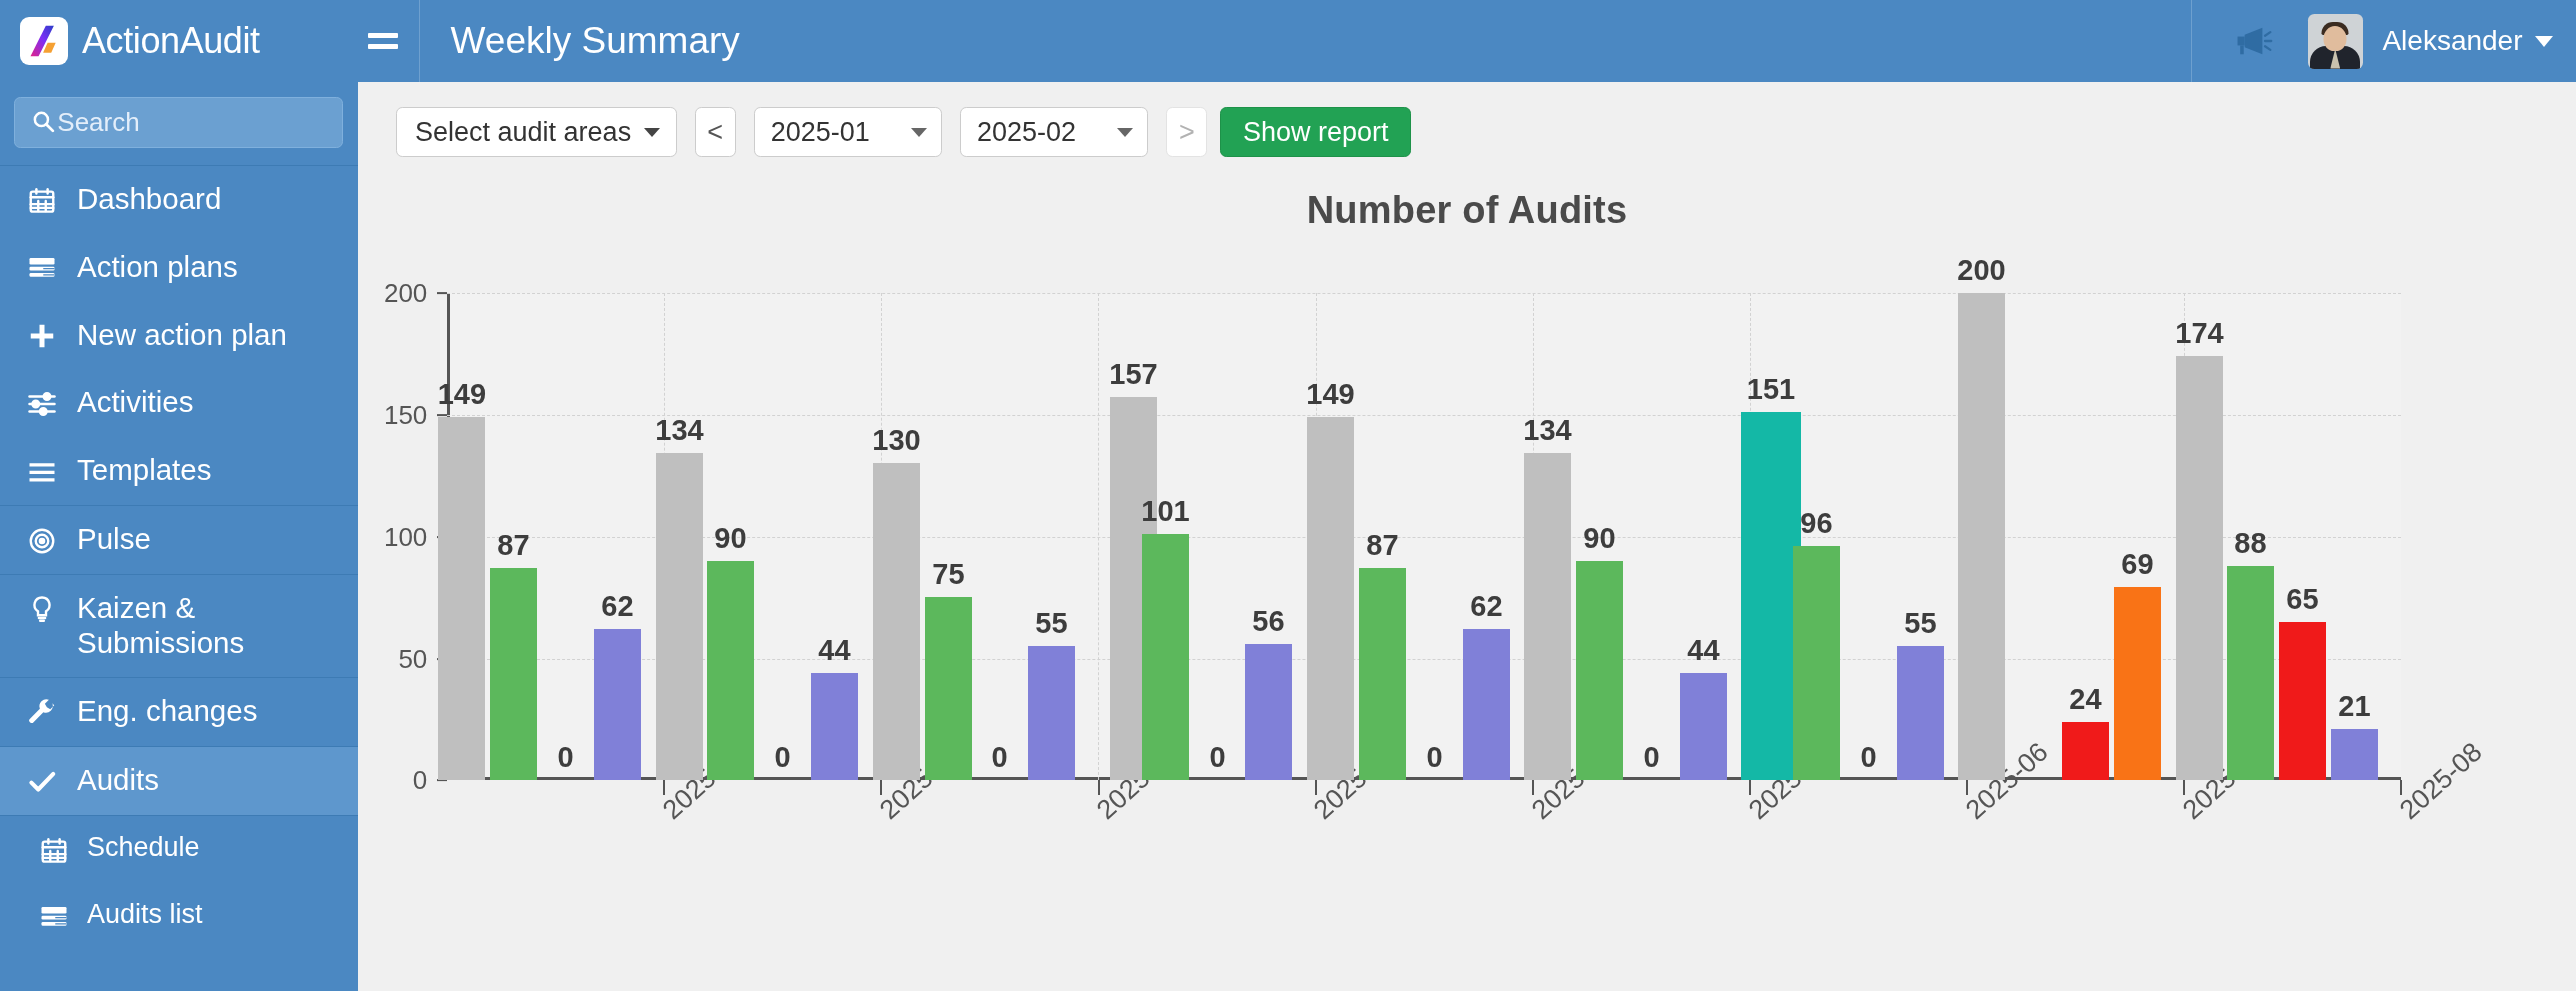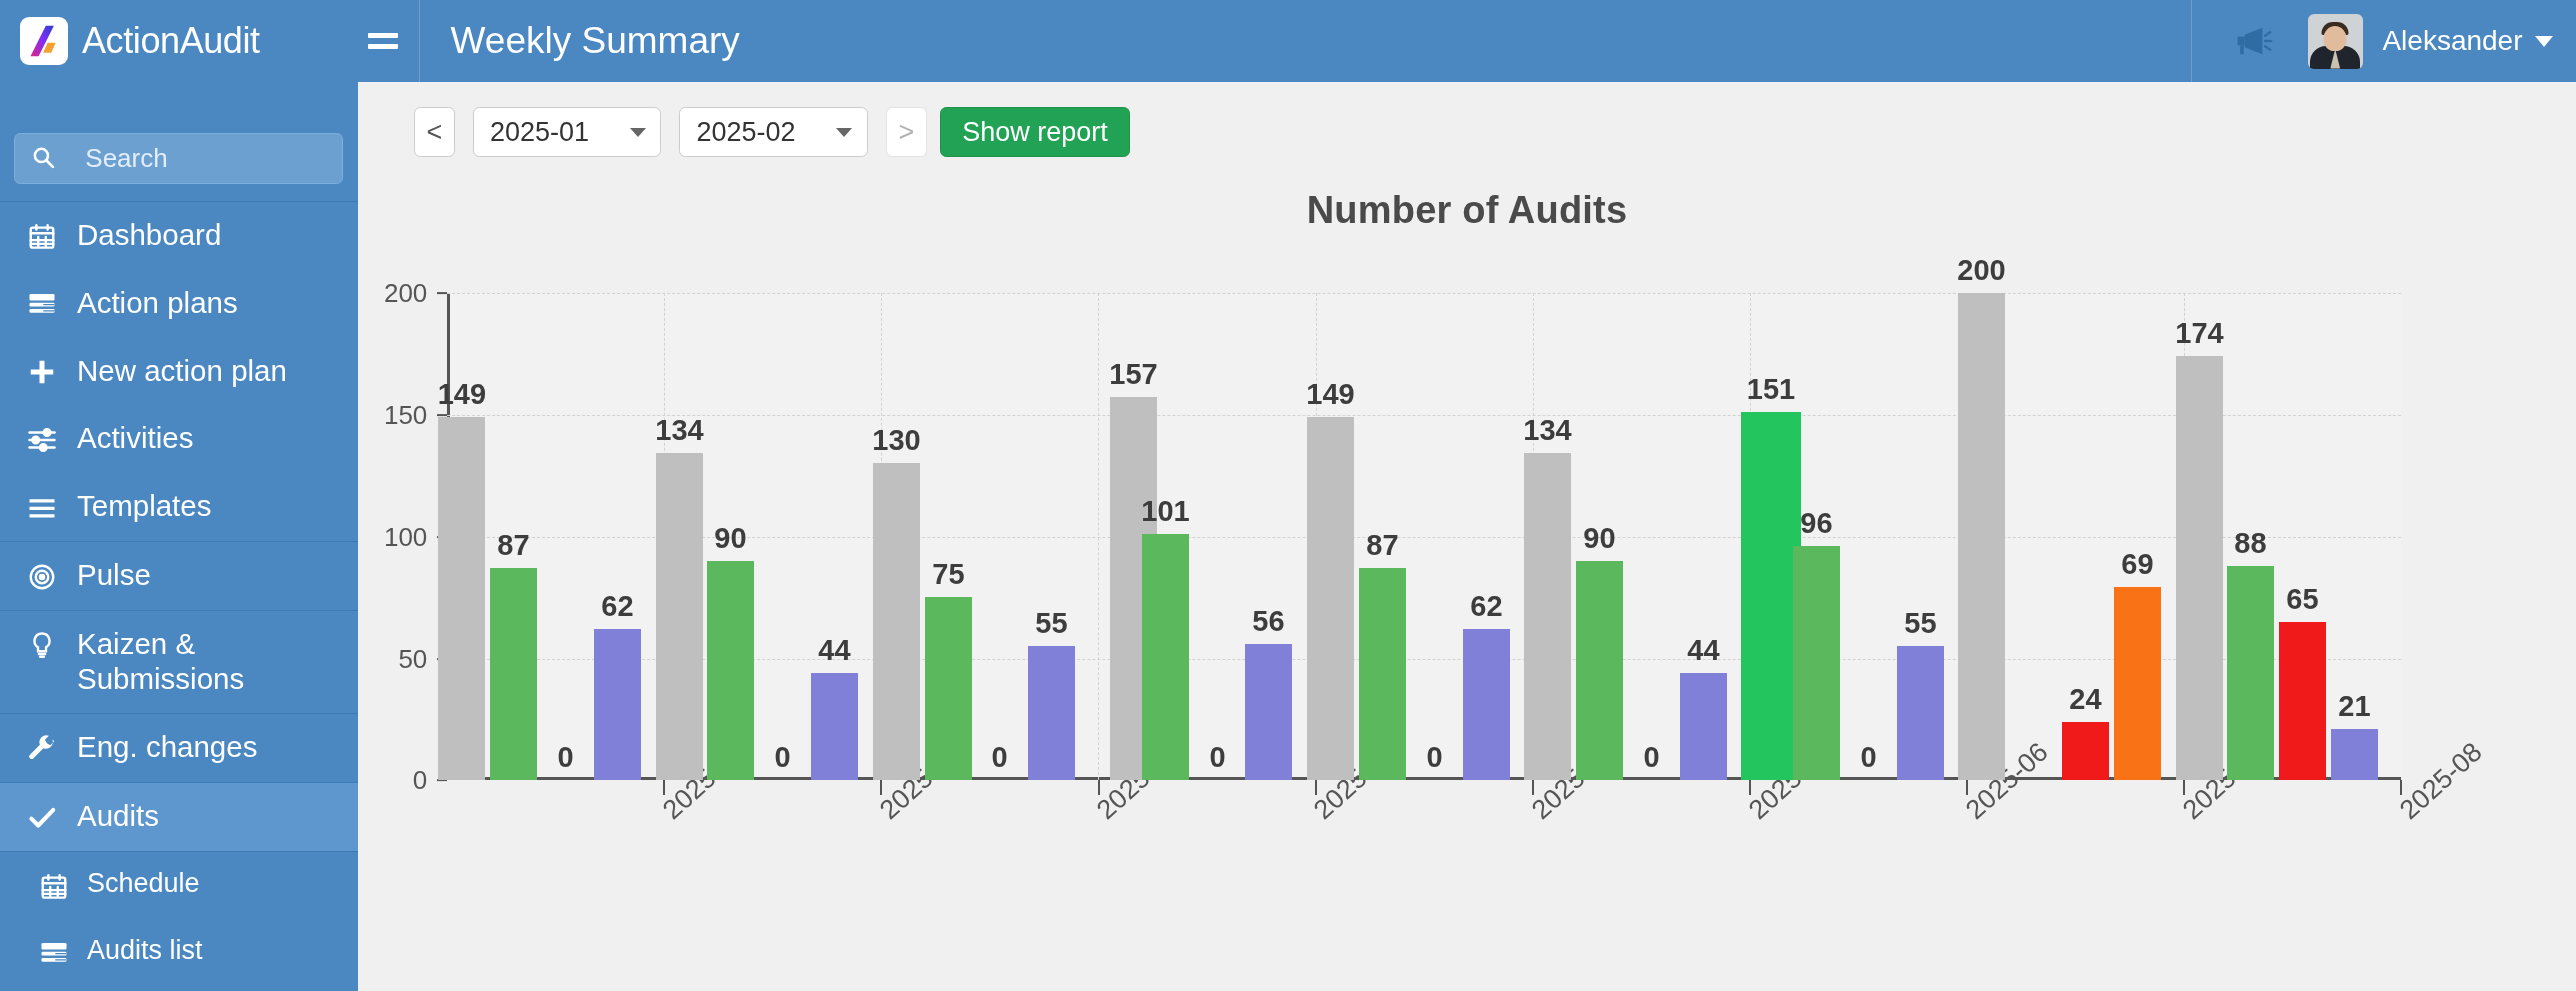--- a/index.html
+++ b/index.html
@@ -83,21 +83,21 @@
   #sidebar {
     position: absolute; top: 82px; left: 0;
     width: 358px; height: 910px;
     background: #4b88c2;
     overflow: hidden;
   }
   #search-wrap { padding: 15px 14.3px 17px 14.3px; }
   #search-box {
     width: 329px; height: 51px; border-radius: 6.3px;
     background: #6ba0d1; border: 0.9px solid #7fb0dd;
-    display: flex; align-items: center; padding: 0 16px; gap: 29px; margin-top: 36px;
+    display: flex; align-items: center; padding: 0 16px; gap: 1px;
   }
   #search-input {
     background: transparent; border: none; outline: none;
     color: #ffffff; font-size: 26px; font-family: "Liberation Sans", sans-serif;
     width: 250px; height: 36px;
   }
   #search-input::placeholder { color: #e3eefa; opacity: 1; }
   .nav-group { border-top: 0.9px solid #3d7bb4; }
   .nav-item {
     display: flex; align-items: flex-start; gap: 18px;
@@ -404,20 +404,24 @@
           </span>
           <span class="lbl">Audits list</span>
         </div>
       </div>
     </div>
 </div>
 
 <div id="content">
 
   <div id="toolbar">
+    <div class="ctl" id="audit-areas">
+      <span>Select audit areas</span>
+      <span class="caret"></span>
+    </div>
     <div class="ctl arrow-btn prev">&lt;</div>
     <div class="ctl month-sel">
       <span>2025-01</span>
       <span class="caret2"></span>
     </div>
     <div class="ctl month-sel">
       <span>2025-02</span>
       <span class="caret2"></span>
     </div>
     <div class="ctl arrow-btn next">&gt;</div>
@@ -527,21 +531,21 @@
         </div>
         <div class="bar" style="left: 1181px; width: 47px; height: 0px; background: rgb(240, 26, 26);">
           <span class="val">0</span>
         </div>
         <div class="bar" style="left: 1233px; width: 47px; height: 107px; background: rgb(128, 128, 216);">
           <span class="val">44</span>
         </div>
         <div class="xtickmark" style="left: 1302px;"></div>
         <div class="xlabel" style="left: 1296px;">2025-05</div>
         <div class="vgrid" style="left: 1303px;"></div>
-        <div class="bar" style="left: 1294px; width: 60px; height: 368px; background: #22c55e;">
+        <div class="bar" style="left: 1294px; width: 60px; height: 368px; background: #14b8a6;">
           <span class="val">151</span>
         </div>
         <div class="bar" style="left: 1346px; width: 47px; height: 234px; background: rgb(92, 184, 92);">
           <span class="val">96</span>
         </div>
         <div class="bar" style="left: 1398px; width: 47px; height: 0px; background: rgb(240, 26, 26);">
           <span class="val">0</span>
         </div>
         <div class="bar" style="left: 1450px; width: 47px; height: 134px; background: rgb(128, 128, 216);">
           <span class="val">55</span>

